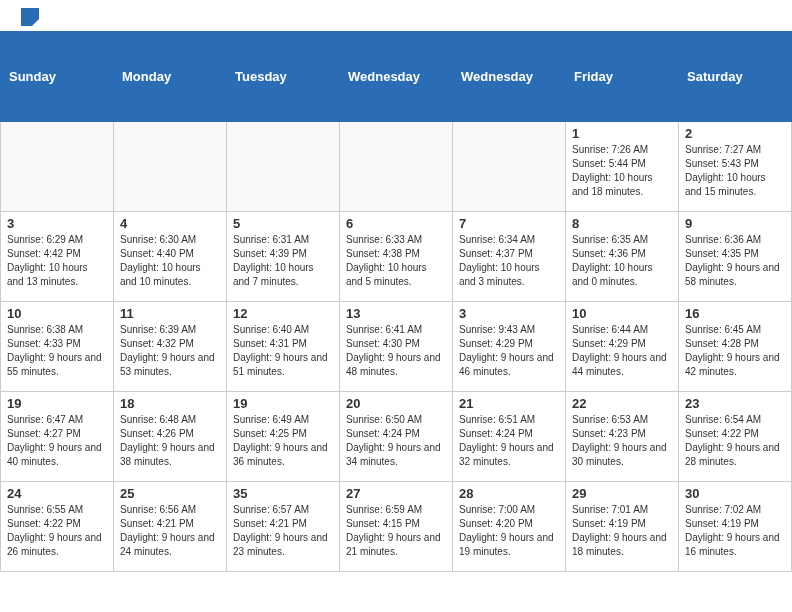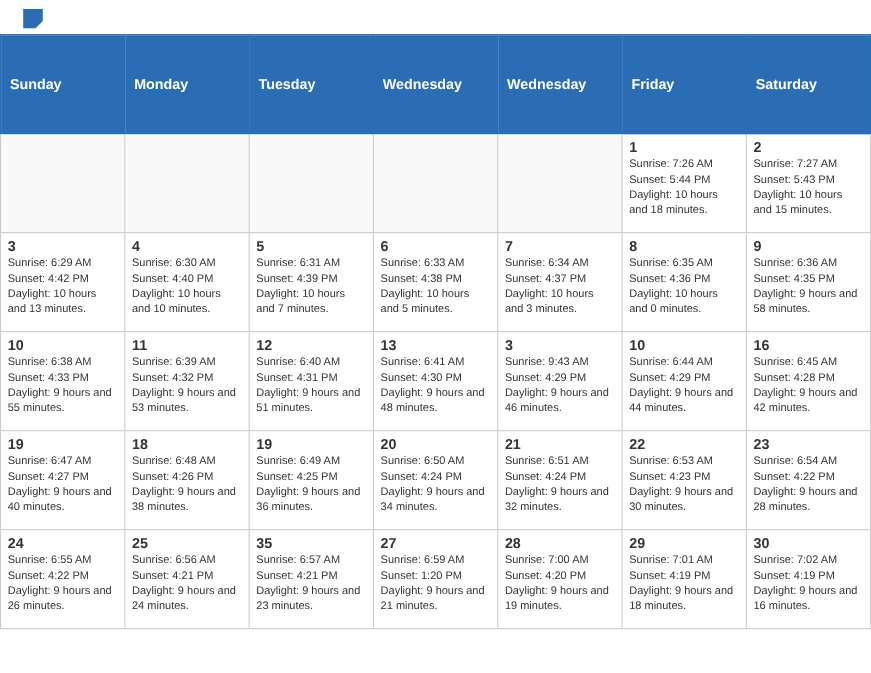--- a/index.html
+++ b/index.html
@@ -217,21 +217,21 @@
         </td>
         <td>
           <span class="day-num">35</span>
           <div class="day-info">Sunrise: 6:57 AM
 Sunset: 4:21 PM
 Daylight: 9 hours and 23 minutes.</div>
         </td>
         <td>
           <span class="day-num">27</span>
           <div class="day-info">Sunrise: 6:59 AM
-Sunset: 1:20 PM
+Sunset: 4:15 PM
 Daylight: 9 hours and 21 minutes.</div>
         </td>
         <td>
           <span class="day-num">28</span>
           <div class="day-info">Sunrise: 7:00 AM
 Sunset: 4:20 PM
 Daylight: 9 hours and 19 minutes.</div>
         </td>
         <td>
           <span class="day-num">29</span>

